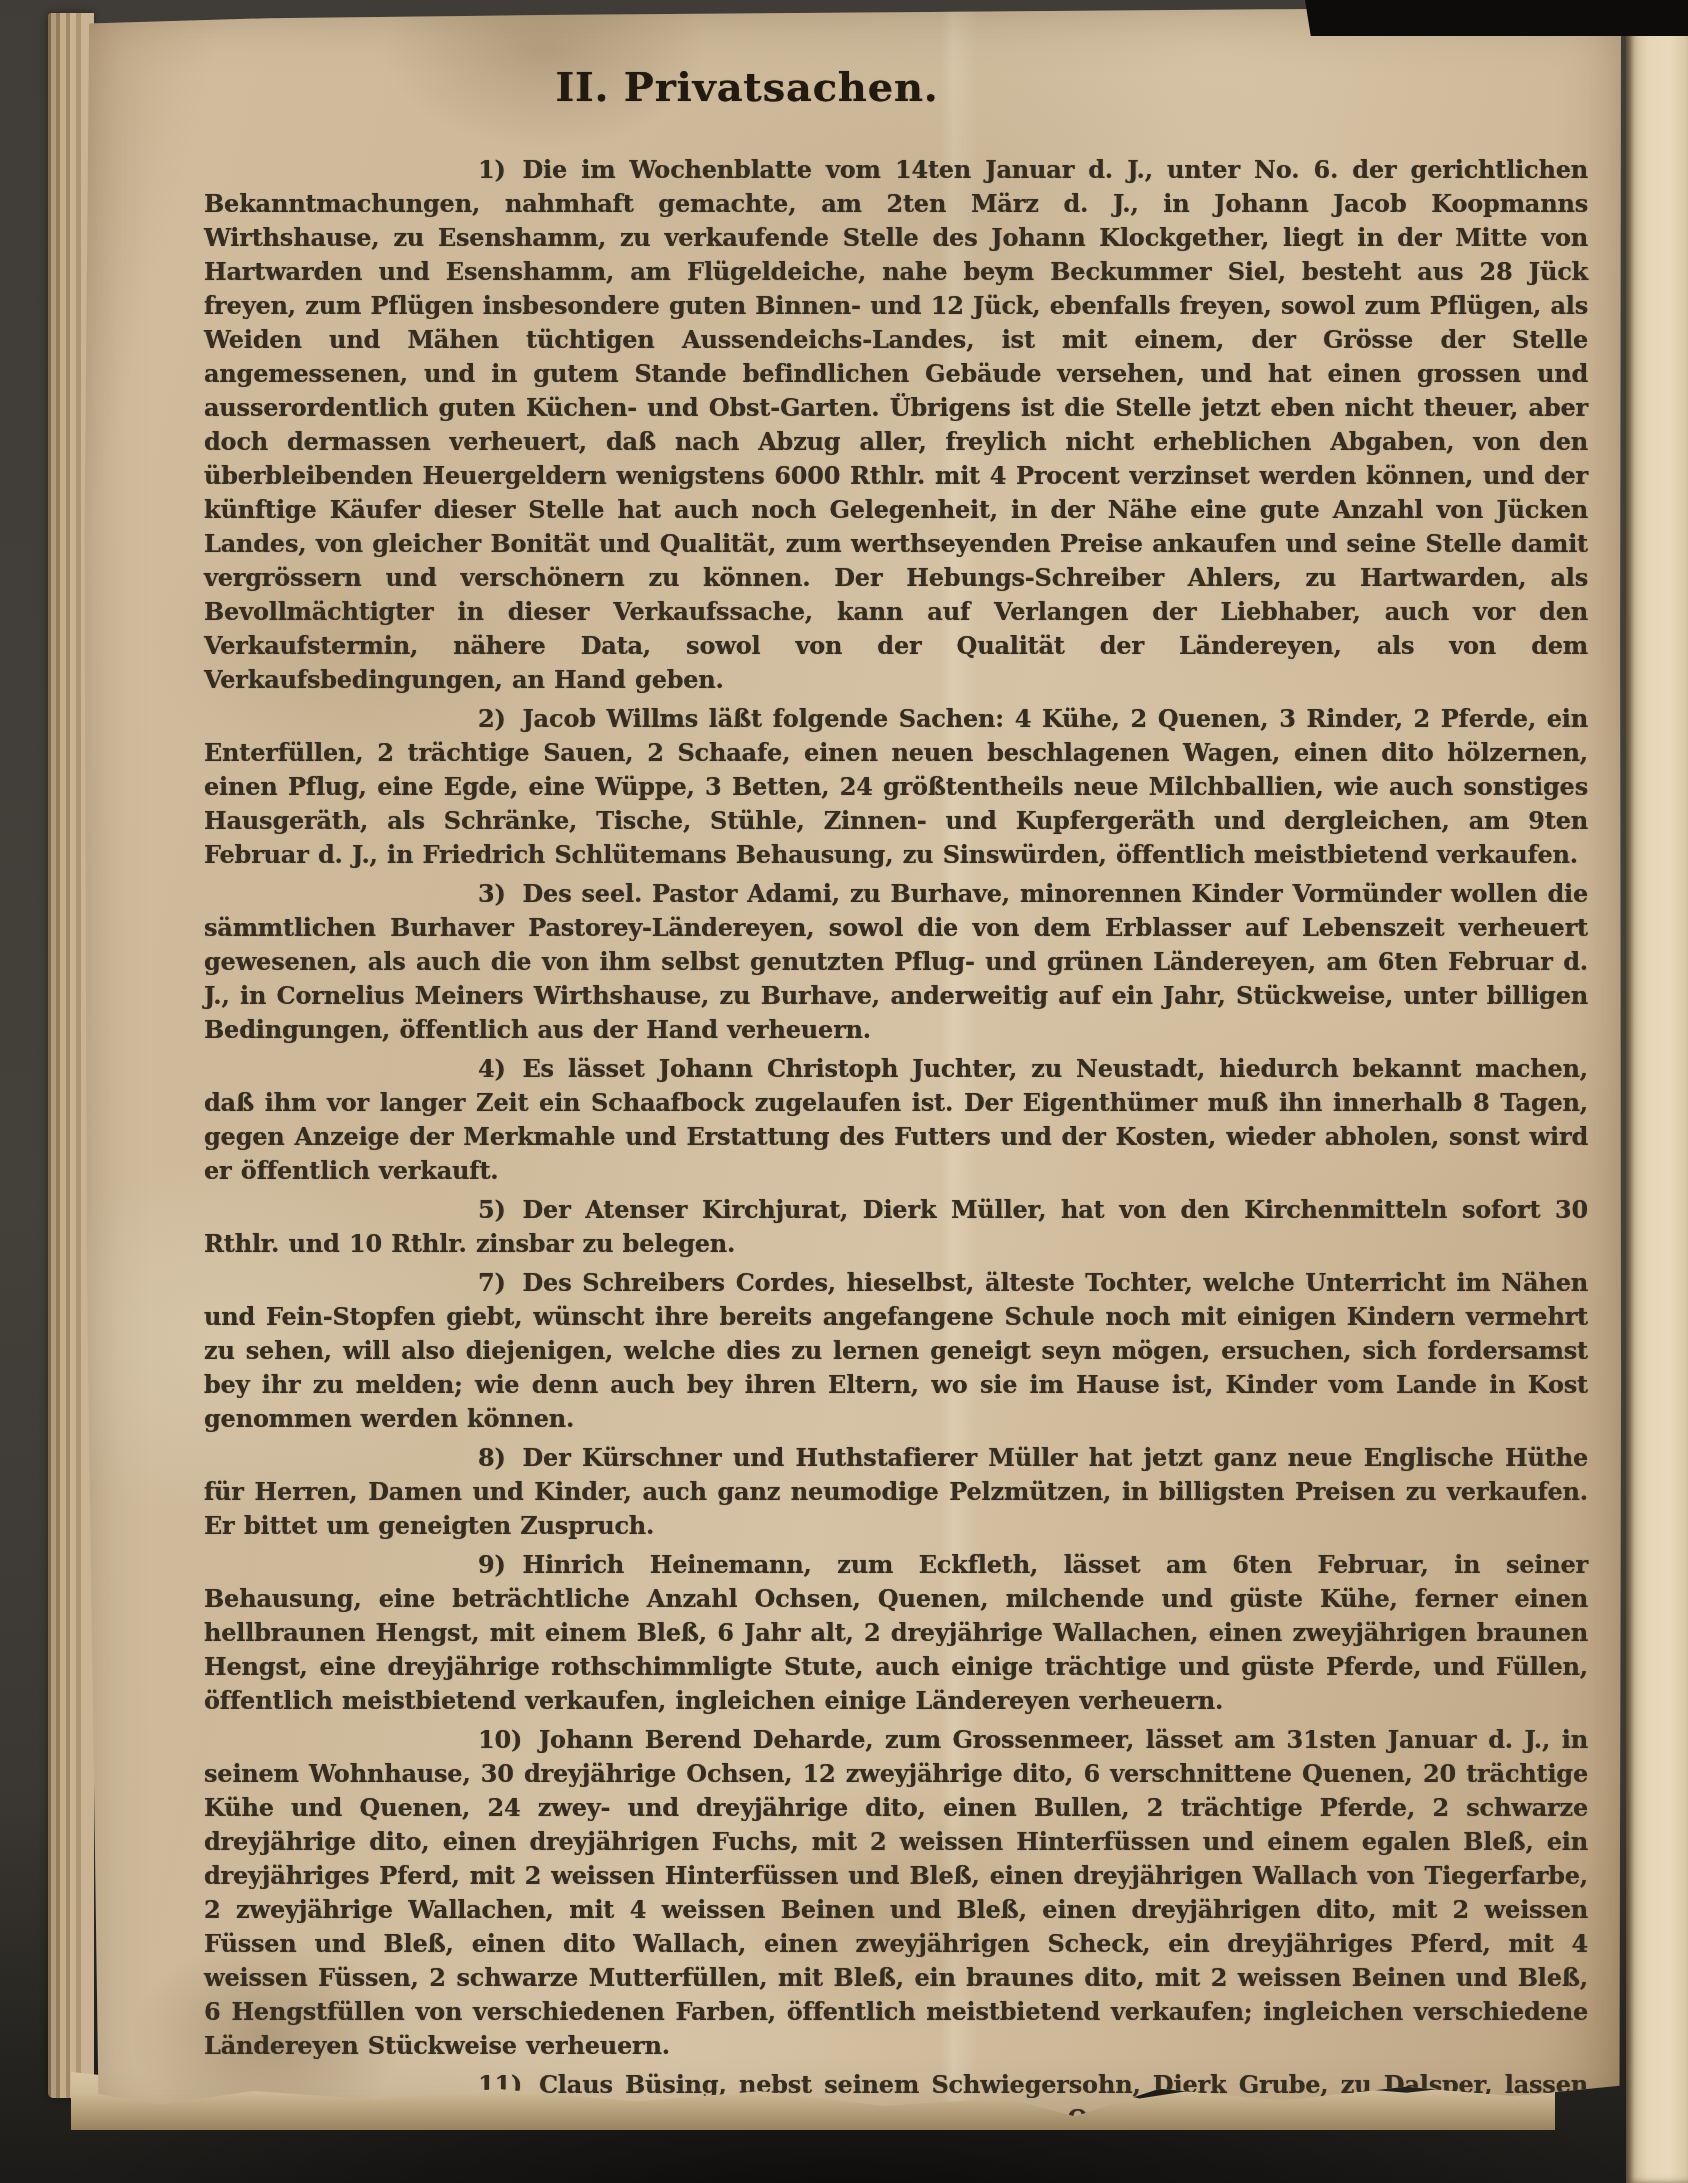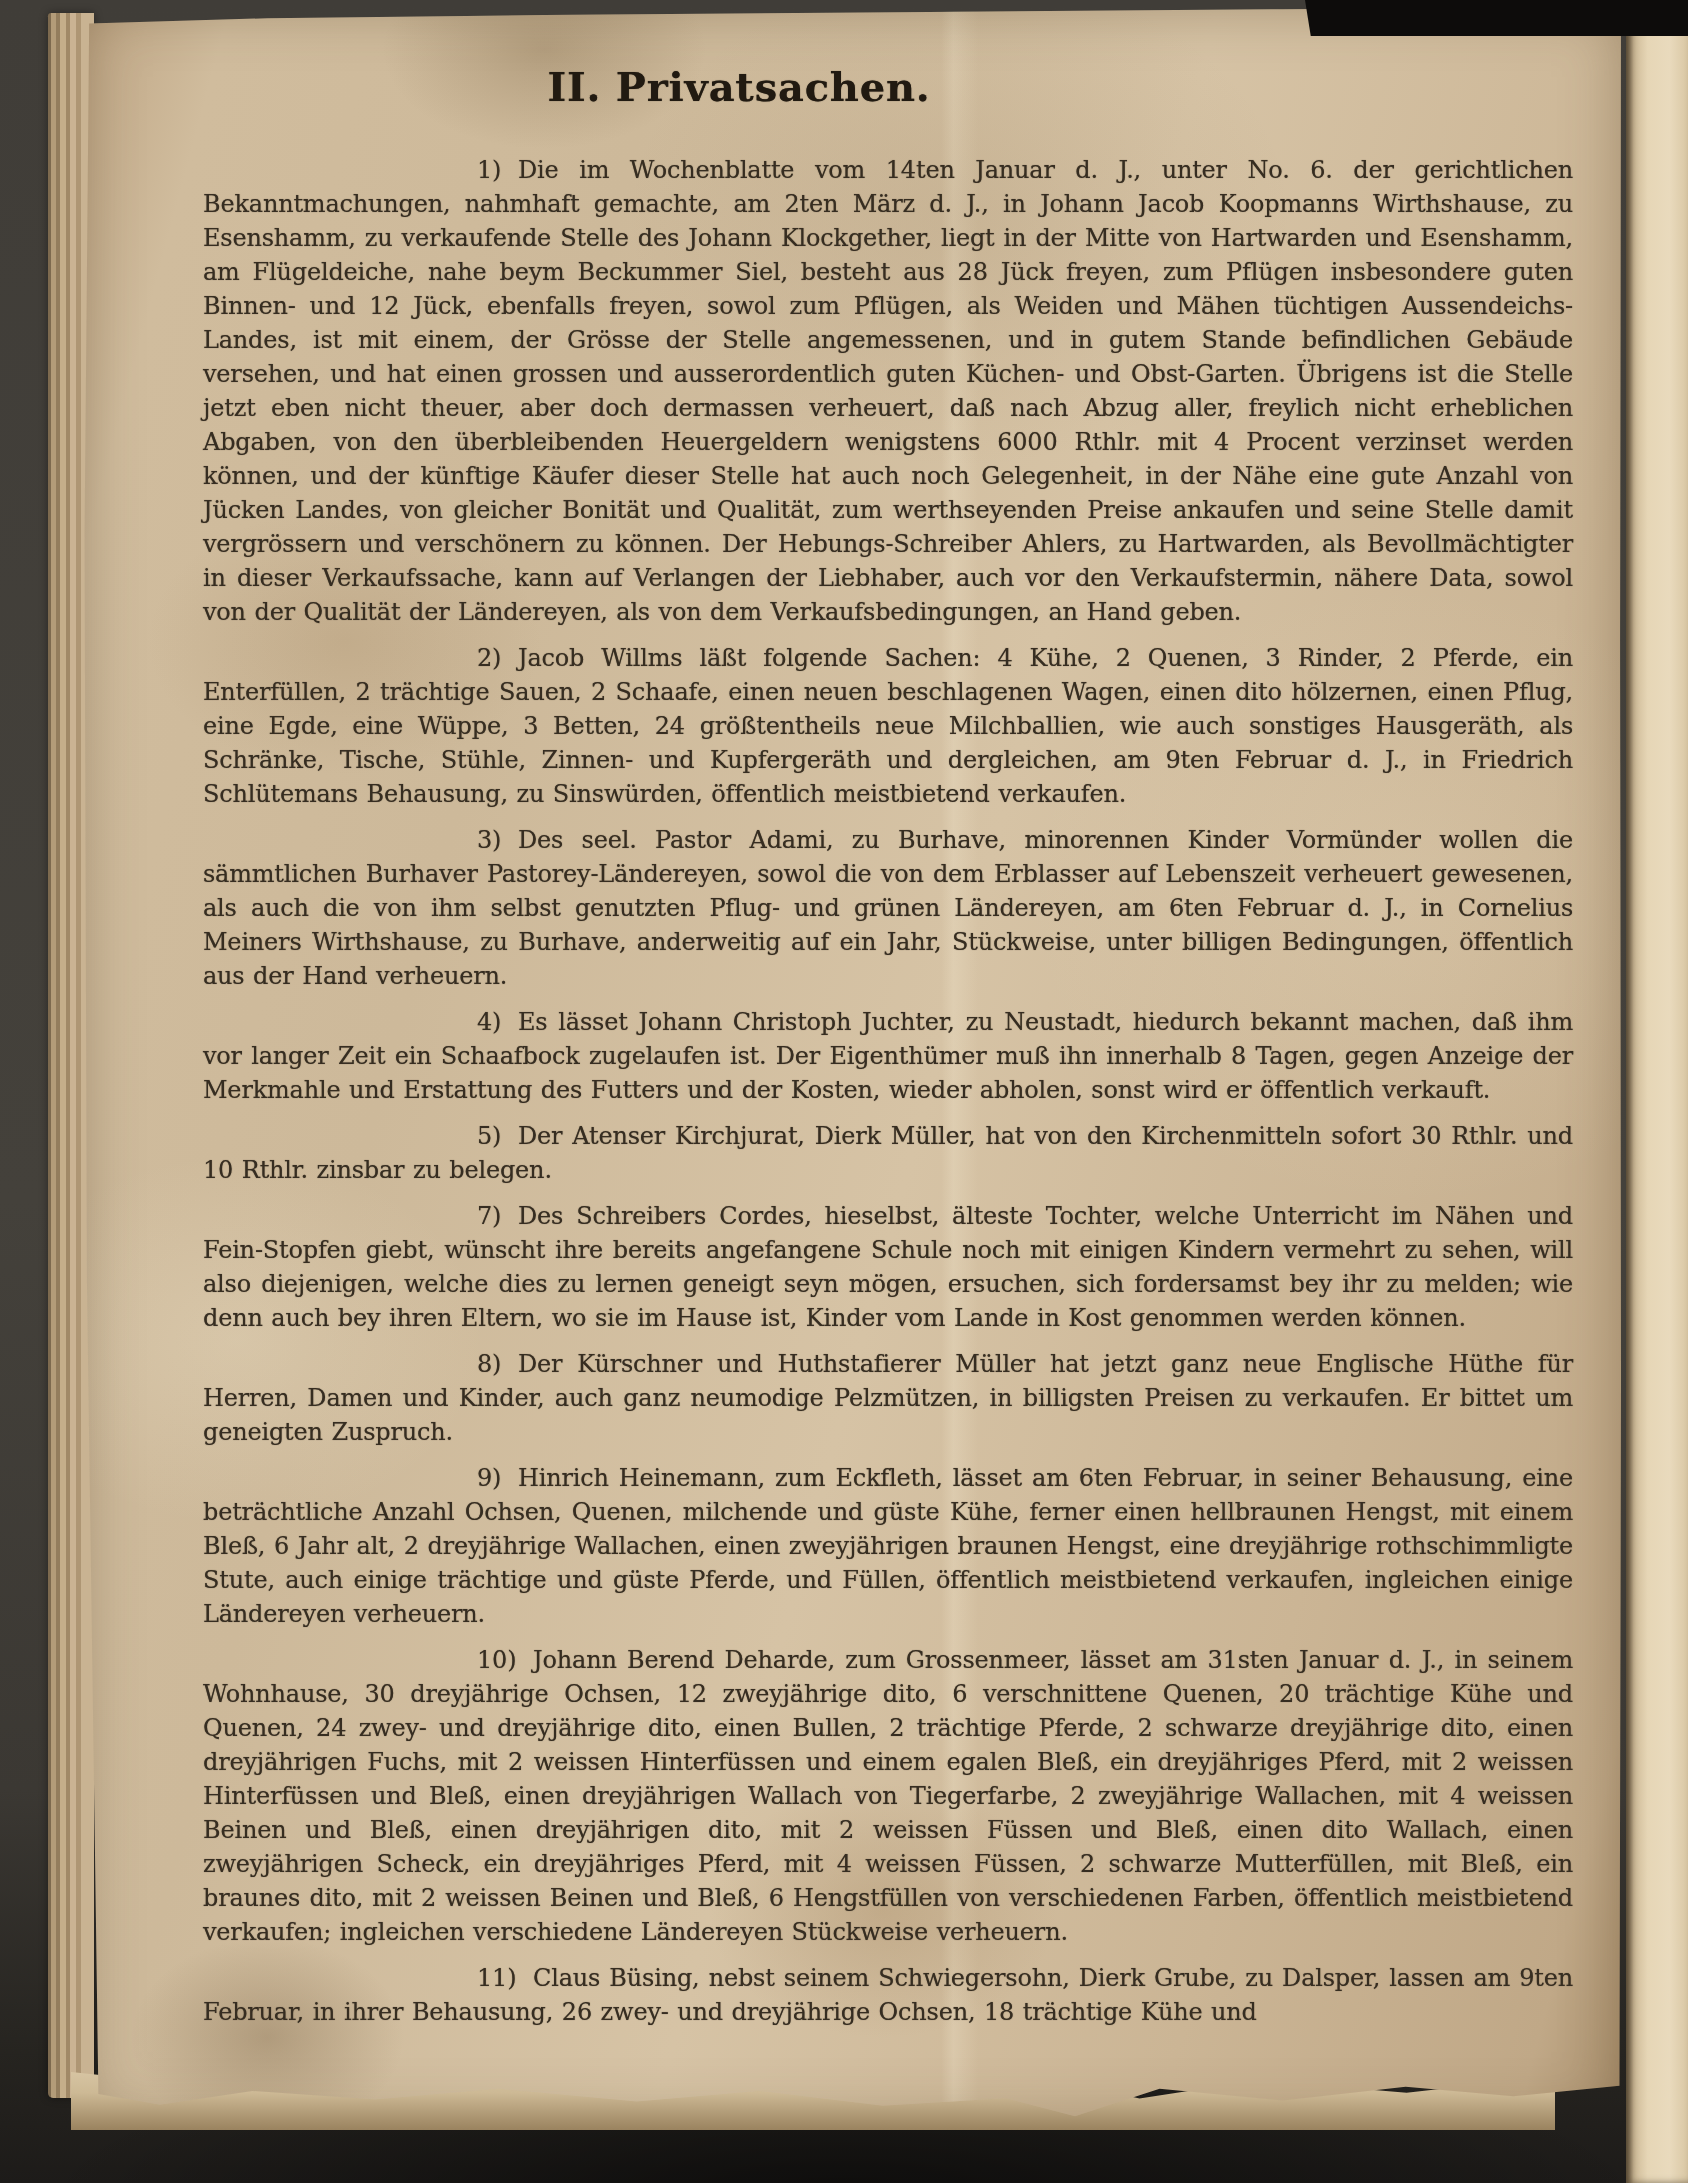--- a/index.html
+++ b/index.html
@@ -55,36 +55,36 @@
     box-shadow:inset 0 0 58px rgba(88,66,38,0.38), 5px 8.3px 21.6px rgba(0,0,0,0.5);
     clip-path:polygon(
       0.4% 0.8%, 12% 0.55%, 30% 0.4%, 55% 0.25%, 78% 0.12%, 100% 0%,
       99.94% 30%, 100% 65%, 99.9% 98.3%,
       93% 98.8%, 86% 98.35%, 78% 99.0%, 70% 98.45%,
       64.5% 99.75%, 60% 98.9%, 52% 99.25%, 44% 98.55%,
       36% 99.05%, 27% 98.45%, 19% 98.95%, 11% 98.55%,
       5% 99.2%, 1% 98.7%, 0.25% 60%, 0.1% 25%);
   }
   .text-block{
-    position:absolute;left:108px;top:58px;width:1394px;
+    position:absolute;left:116px;top:58px;width:1394px;
     color:var(--ink,#362d21);
   }
   .title{
     margin:0;
     font-size:40px;line-height:43px;font-weight:bold;
     text-align:center;
     transform:translateX(-149px);
     color:var(--title-ink,#211a11);
     letter-spacing:0.8px;
     text-shadow:0 0 0.8px rgba(33,26,17,0.8);
   }
   .entries{margin-top:45px;}
   .entry{
-    margin:12px;
-    font-size:24px;line-height:34px;font-weight:normal;
+    margin:5px;
+    font-size:24px;line-height:34px;font-weight:bold;
     text-align:justify;
     text-indent:274px;
     letter-spacing:-0.2px;word-spacing:1.2px;
     text-shadow:0 0 1px rgba(54,45,33,0.65);
   }
   .entry-num{padding-right:5px;}
 </style>
 </head>
 <body>
 

